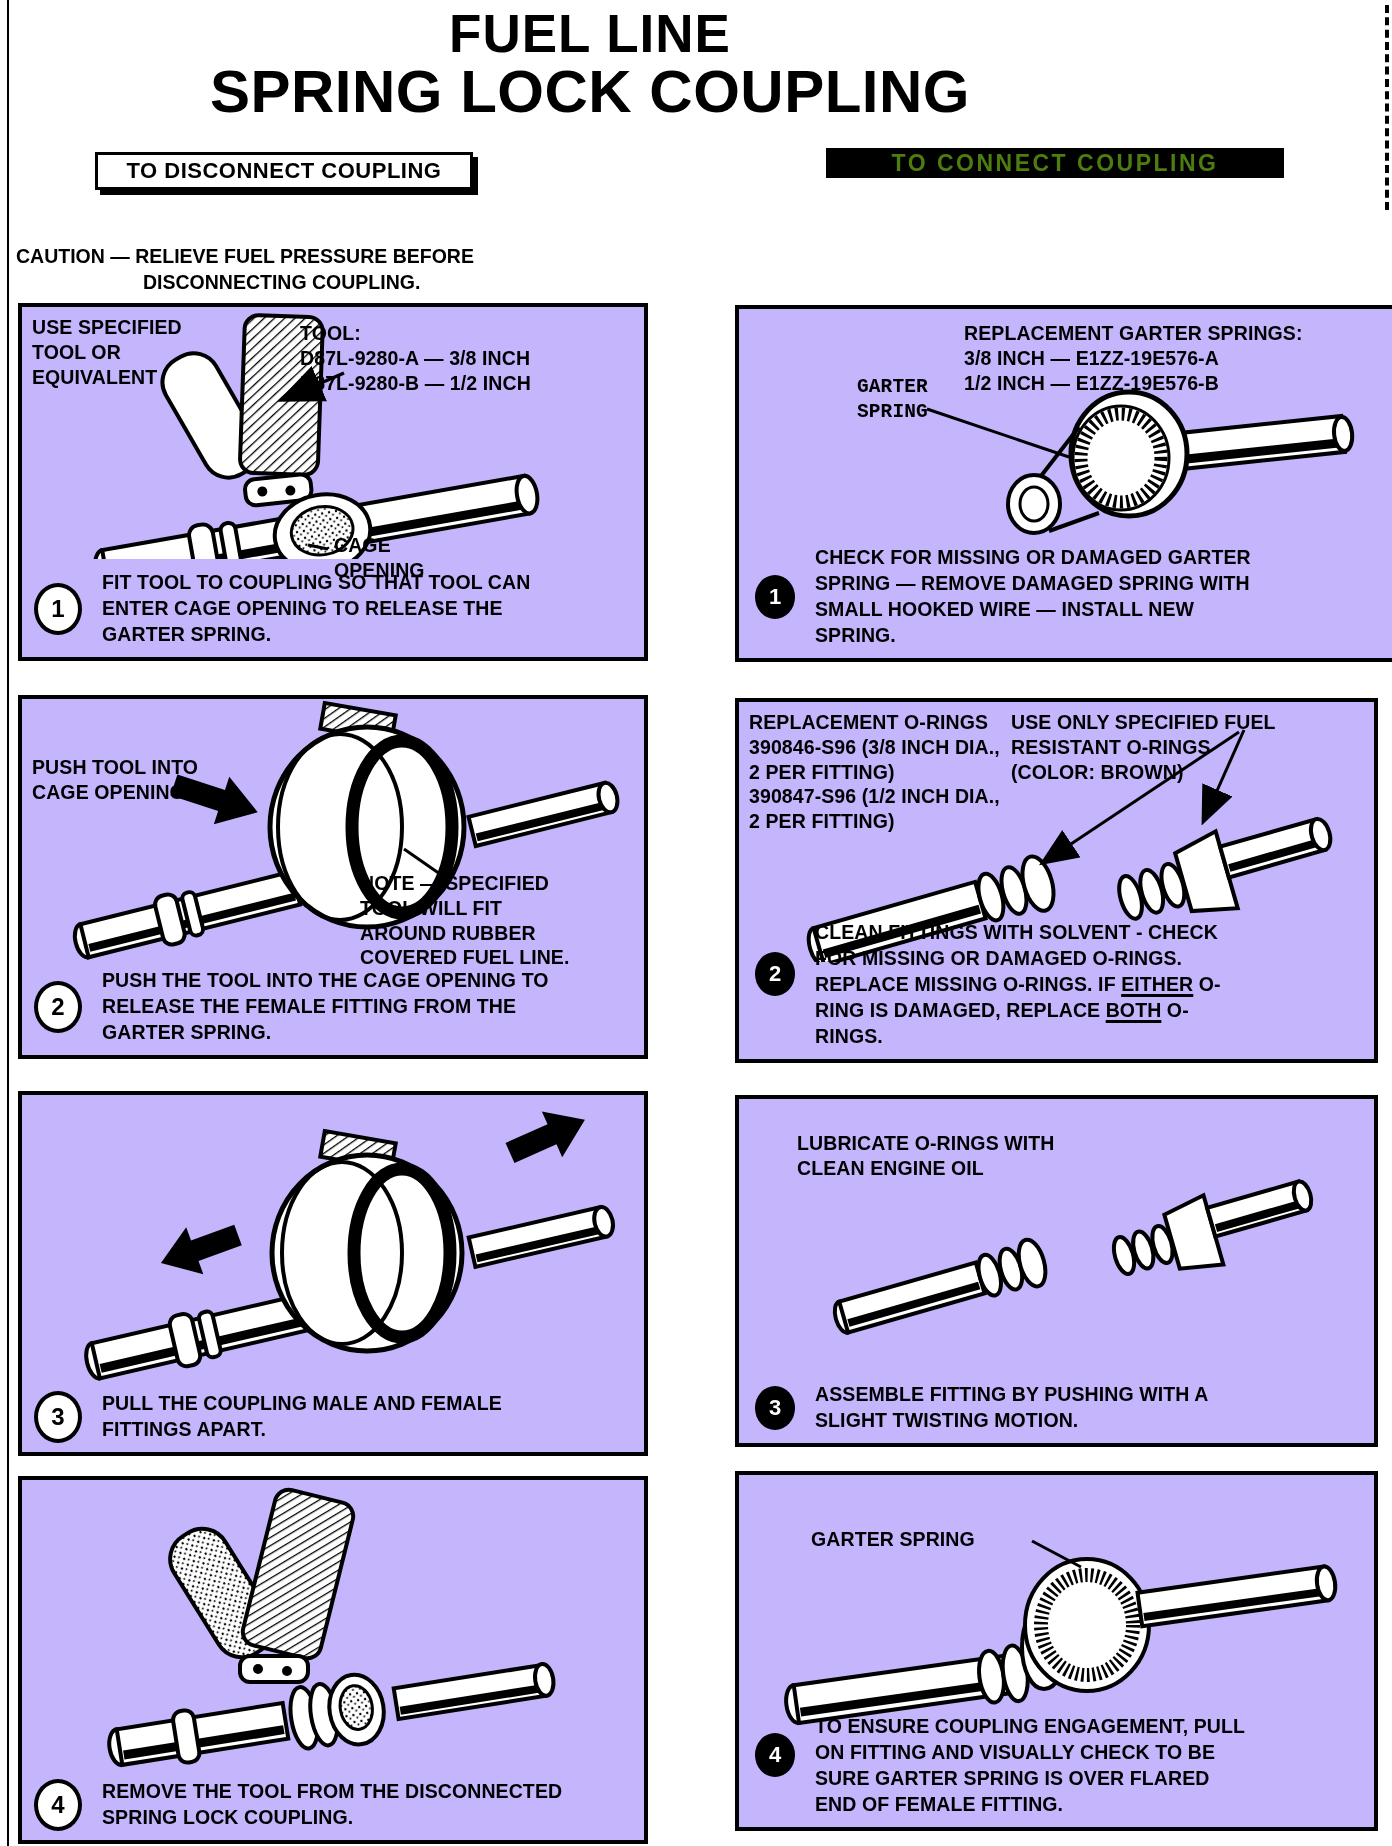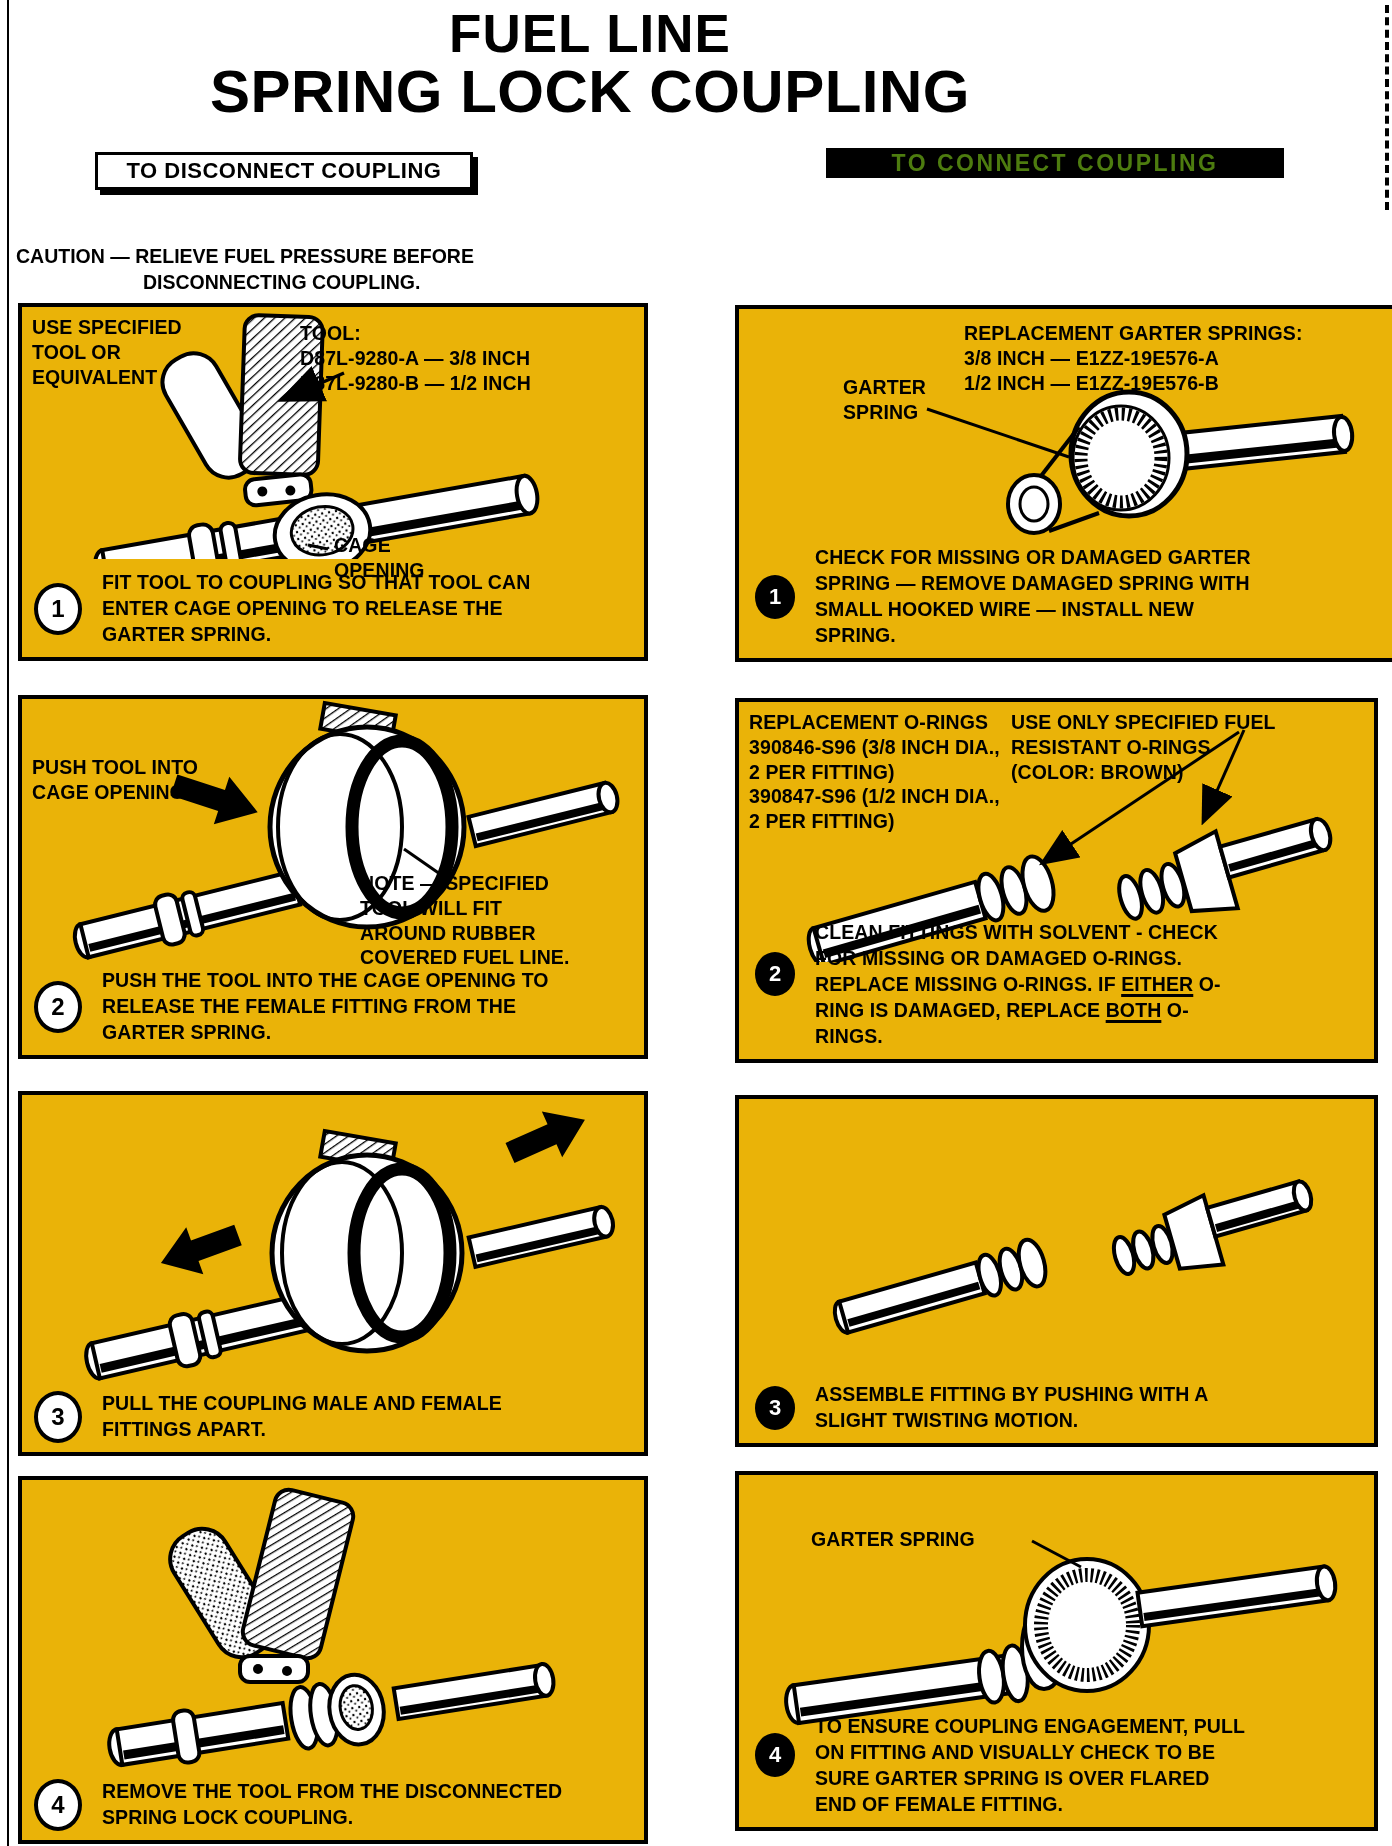--- a/index.html
+++ b/index.html
@@ -18,21 +18,21 @@
   
   .hd-disc{left:95px;top:152px;width:372px;height:32px;border:3px solid #000;background:#fff;
     box-shadow:5px 5px 0 #000;display:flex;align-items:center;justify-content:center;
     font-size:22px;letter-spacing:0.5px;}
   .hd-conn{left:826px;top:148px;width:458px;height:30px;background:#000;color:#4d7c0f;
     display:flex;align-items:center;justify-content:center;font-size:23px;letter-spacing:2.5px;}
   
   .caution{left:16px;top:243px;font-size:19.5px;line-height:1.35;}
   .caution .ind{margin-left:127px;}
   
-  .panel{position:absolute;border:4px solid #000;background:#eab308;box-sizing:border-box;}
+  .panel{position:absolute;border:4px solid #000;background:#c4b5fd;box-sizing:border-box;}
   #d1{left:18px;top:303px;width:630px;height:358px;}
   #d2{left:18px;top:695px;width:630px;height:364px;padding-left:27px;}
   #d3{left:18px;top:1091px;width:630px;height:365px;}
   #d4{left:18px;top:1476px;width:630px;height:368px;}
   #c1{left:735px;top:305px;width:770px;height:357px;}
   #c2{left:735px;top:698px;width:643px;height:365px;}
   #c3{left:735px;top:1095px;width:643px;height:352px;}
   #c4{left:735px;top:1471px;width:643px;height:360px;}
   .ill{position:absolute;left:0;top:0;}
   .lbl{position:absolute;font-size:19.5px;line-height:1.27;letter-spacing:0.1px;}
@@ -232,21 +232,21 @@
     <line x1="310" y1="222" x2="360" y2="204" stroke="#000" stroke-width="4"></line>
     <ellipse cx="295" cy="195" rx="26" ry="29" fill="#fff" stroke="#000" stroke-width="4"></ellipse>
     <ellipse cx="295" cy="195" rx="14" ry="17" fill="#fff" stroke="#000" stroke-width="3"></ellipse>
     <line x1="188" y1="100" x2="330" y2="148" stroke="#000" stroke-width="3"></line>
   </svg>
   <div class="lbl" style="left:225px;top:12px;">
     <div>REPLACEMENT GARTER SPRINGS:</div>
     <div>3/8 INCH — E1ZZ-19E576-A</div>
     <div>1/2 INCH — E1ZZ-19E576-B</div>
   </div>
-  <div class="lbl" style="left:104px;top:66px;">
+  <div class="lbl" style="left:118px;top:66px;font-family:Liberation Mono, monospace;">
     <div>GARTER</div>
     <div>SPRING</div>
   </div>
   <div class="cap" style="left:16px;">
     <div class="num-f">1</div>
     <div class="cap-text w440">CHECK FOR MISSING OR DAMAGED GARTER SPRING — REMOVE DAMAGED SPRING WITH SMALL HOOKED WIRE — INSTALL NEW SPRING.</div>
   </div>
 </div>
 
 <div id="c2" class="panel">
@@ -302,20 +302,24 @@
     <g transform="rotate(-16 460 135)">
       <ellipse cx="382" cy="135" rx="9" ry="19" fill="#fff" stroke="#000" stroke-width="4"></ellipse>
       <ellipse cx="402" cy="135" rx="9" ry="19" fill="#fff" stroke="#000" stroke-width="4"></ellipse>
       <ellipse cx="422" cy="135" rx="9" ry="19" fill="#fff" stroke="#000" stroke-width="4"></ellipse>
       <path d="M432,107 L475,99 L475,171 L432,163 Z" fill="#fff" stroke="#000" stroke-width="4"></path>
       <rect x="475" y="112" width="95" height="30" fill="#fff" stroke="#000" stroke-width="4"></rect>
       <rect x="478" y="130" width="89" height="8" fill="#000"></rect>
       <ellipse cx="570" cy="127" rx="8" ry="15" fill="#fff" stroke="#000" stroke-width="4"></ellipse>
     </g>
   </svg>
+  <div class="lbl" style="left:58px;top:32px;">
+    <div>LUBRICATE O-RINGS WITH</div>
+    <div>CLEAN ENGINE OIL</div>
+  </div>
   <div class="cap" style="left:16px;">
     <div class="num-f">3</div>
     <div class="cap-text w450">ASSEMBLE FITTING BY PUSHING WITH A SLIGHT TWISTING MOTION.</div>
   </div>
 </div>
 
 <div id="c4" class="panel">
   <svg class="ill" width="633" height="258" viewBox="0 0 633 258">
     <g transform="rotate(-8 300 195)">
       <ellipse cx="55" cy="195" rx="10" ry="19" fill="#fff" stroke="#000" stroke-width="4"></ellipse>

